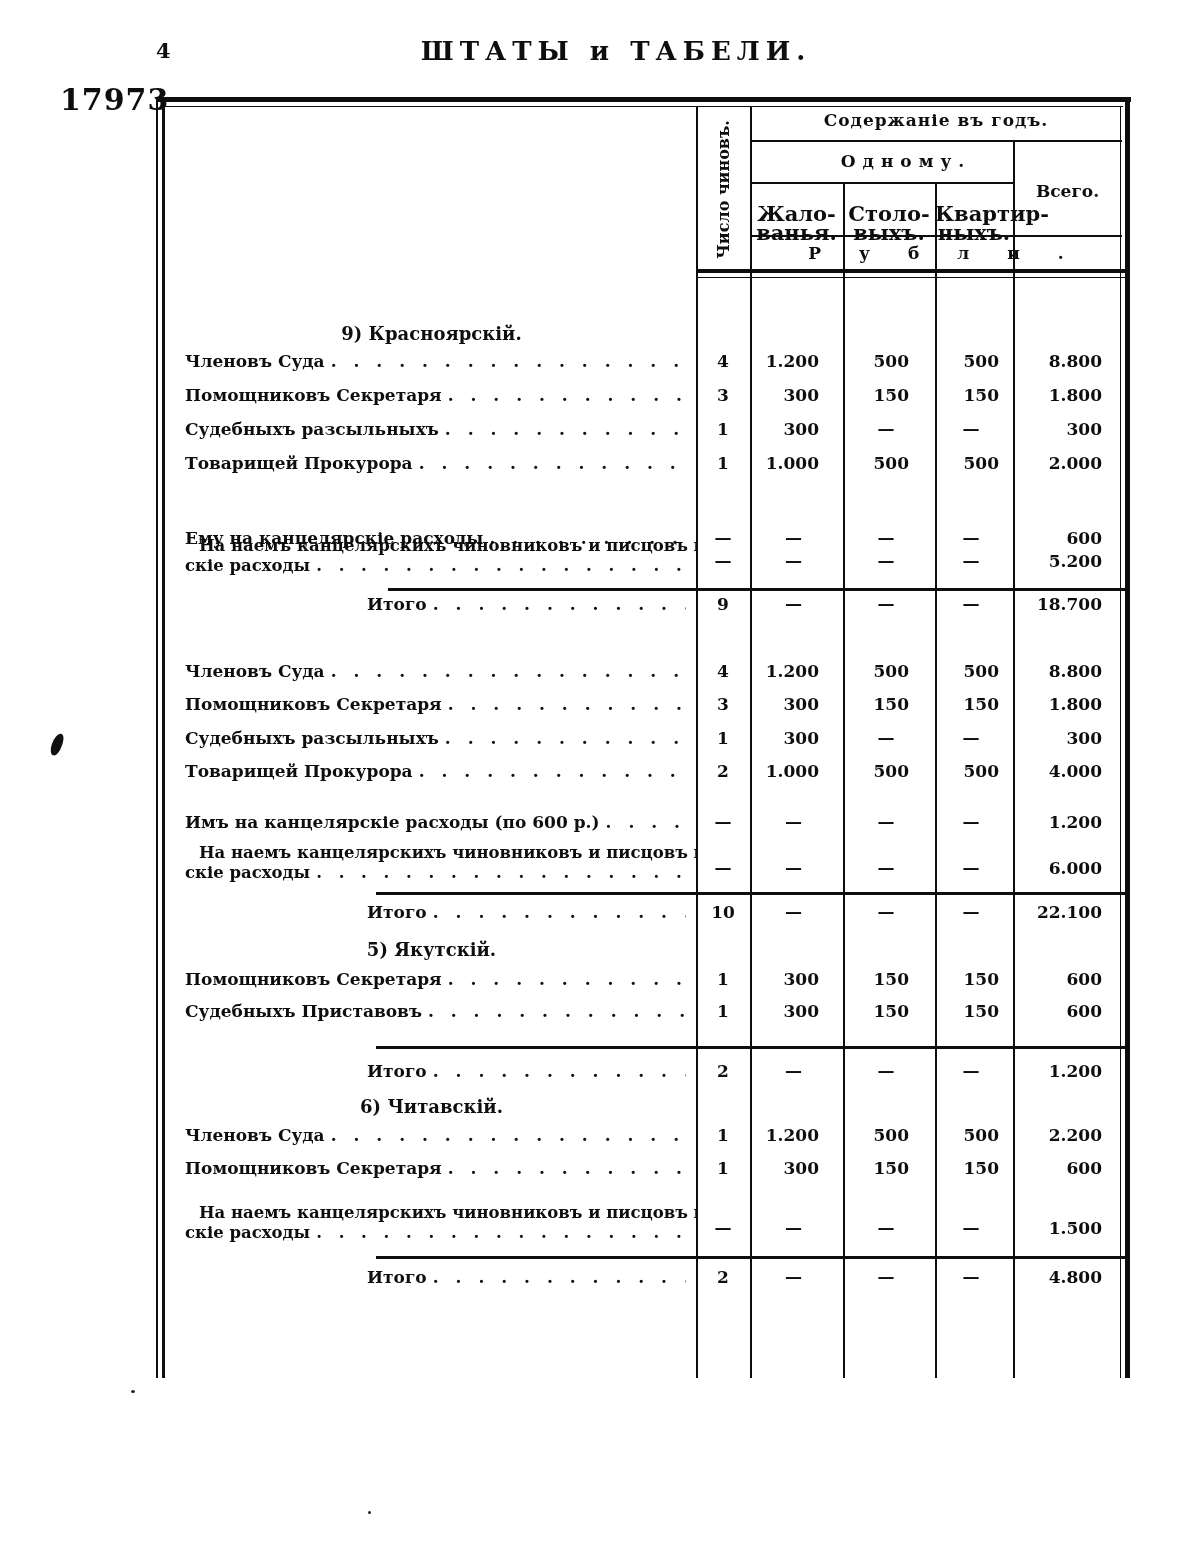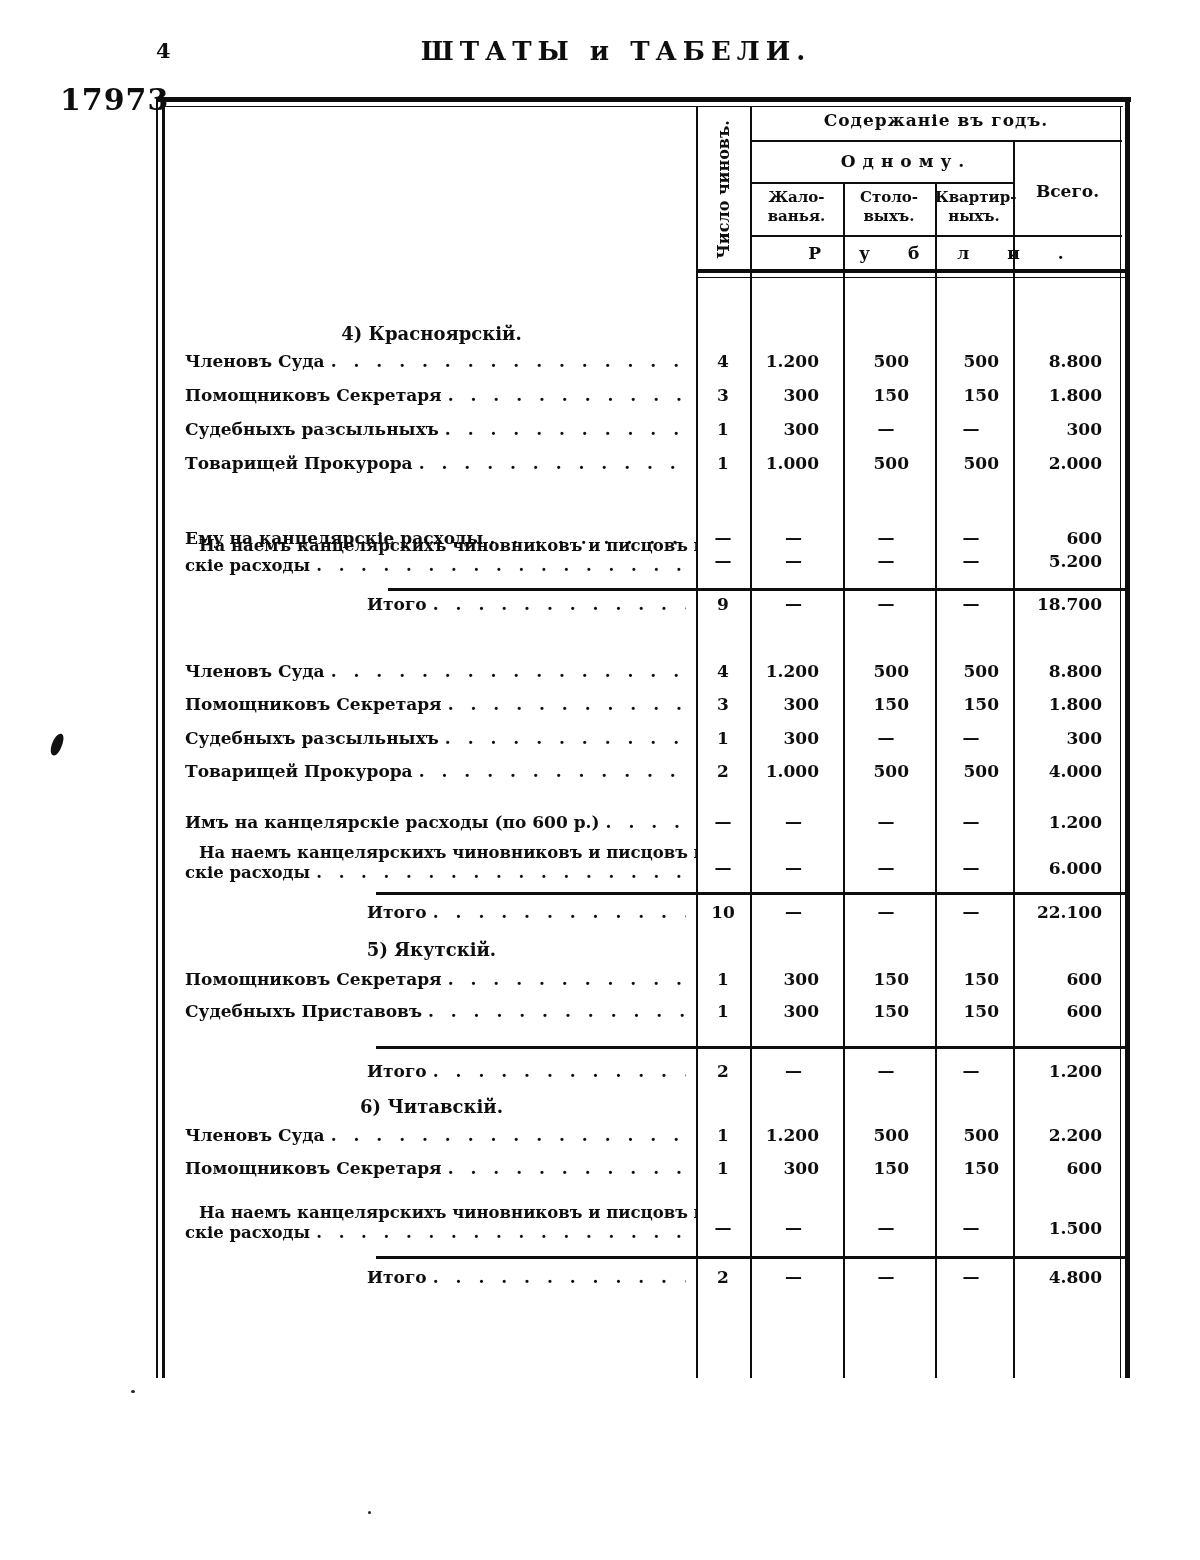--- a/index.html
+++ b/index.html
@@ -9,21 +9,21 @@
   
   .pagenum{left:156px;top:38px;font-size:21px;font-weight:700;}
   .runtitle{left:420px;top:36px;width:392px;text-align:center;font-size:26px;font-weight:700;letter-spacing:6px;}
   .actnum{left:60px;top:82px;font-size:30px;font-weight:800;letter-spacing:1px;}
   
   .hline,.vline{position:absolute;background:#0e0e0e;}
   
   .hcell{position:absolute;text-align:center;font-weight:700;}
   .h-maint{left:750px;top:110px;width:372px;font-size:17px;letter-spacing:1px;}
   .h-one{left:750px;top:151px;width:263px;font-size:17px;letter-spacing:7px;text-indent:7px;margin-left:21px;}
-  .h-col{white-space:pre-line;font-size:15px;line-height:19px;top:188px;}
+  .h-col{white-space:pre-line;font-size:21px;line-height:19px;top:204px;}
   .h-sal{left:750px;width:93px;}
   .h-board{left:843px;width:92px;}
   .h-lodg{left:935px;width:78px;}
   .h-total{left:1013px;top:181px;width:109px;font-size:17px;}
   .h-units{left:750px;top:243px;width:372px;font-size:17px;letter-spacing:38px;text-indent:38px;}
   .h-count{left:696px;top:107px;width:54px;height:164px;display:flex;align-items:center;justify-content:center;}
   .h-count span{transform:rotate(-90deg);white-space:nowrap;font-size:16px;font-weight:700;}
   
   .srow{position:absolute;left:167px;width:955px;display:flex;align-items:flex-start;font-size:17px;font-weight:700;}
   .srow.two{align-items:flex-end;}
@@ -87,21 +87,21 @@
   <div class="hcell h-one">Одному.</div>
   <div class="hcell h-col h-sal">Жало-
 ванья.</div>
   <div class="hcell h-col h-board">Столо-
 выхъ.</div>
   <div class="hcell h-col h-lodg">Квартир-
 ныхъ.</div>
   <div class="hcell h-total">Всего.</div>
   <div class="hcell h-units">Рубли.</div>
 
-  <div class="sect" style="top:323px;">4) Красноярскій.</div>
+  <div class="sect" style="top:323px;">9) Красноярскій.</div>
 
   <div class="srow" style="top:351px;height:34px;">
     <div class="cell c-label">
         <span class="lbl">Членовъ Суда</span>
         <span class="leader">. . . . . . . . . . . . . . . . . . . . . . . . . . . . . . . . . . . . . . . . . . . . . . . . . . . . . . . . . . . . </span>
       </div>
     <div class="cell c-count num">4</div>
     <div class="cell c-sal num">1.200</div>
     <div class="cell c-board num">500</div>
     <div class="cell c-lodg num">500</div>

